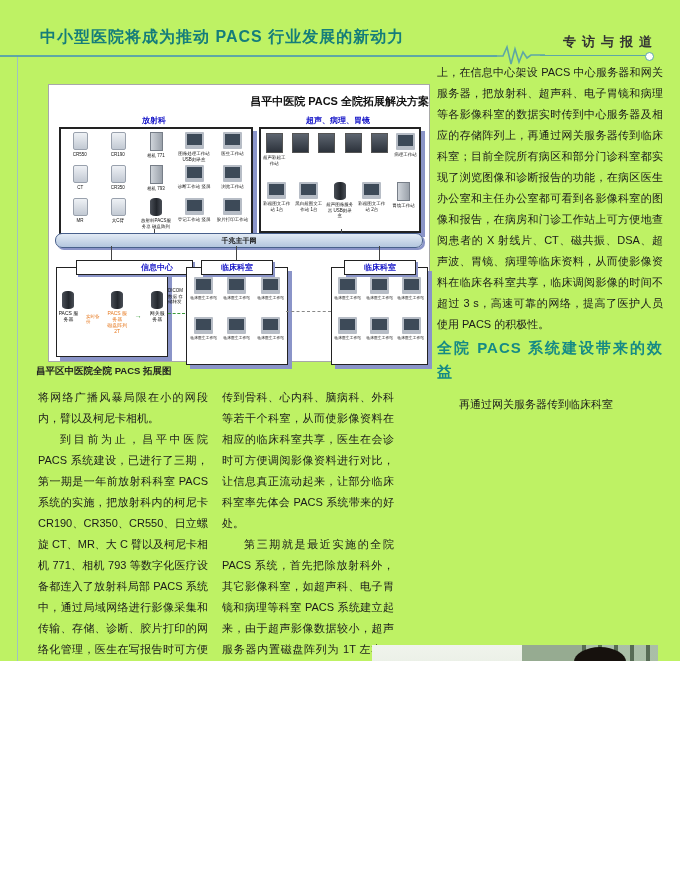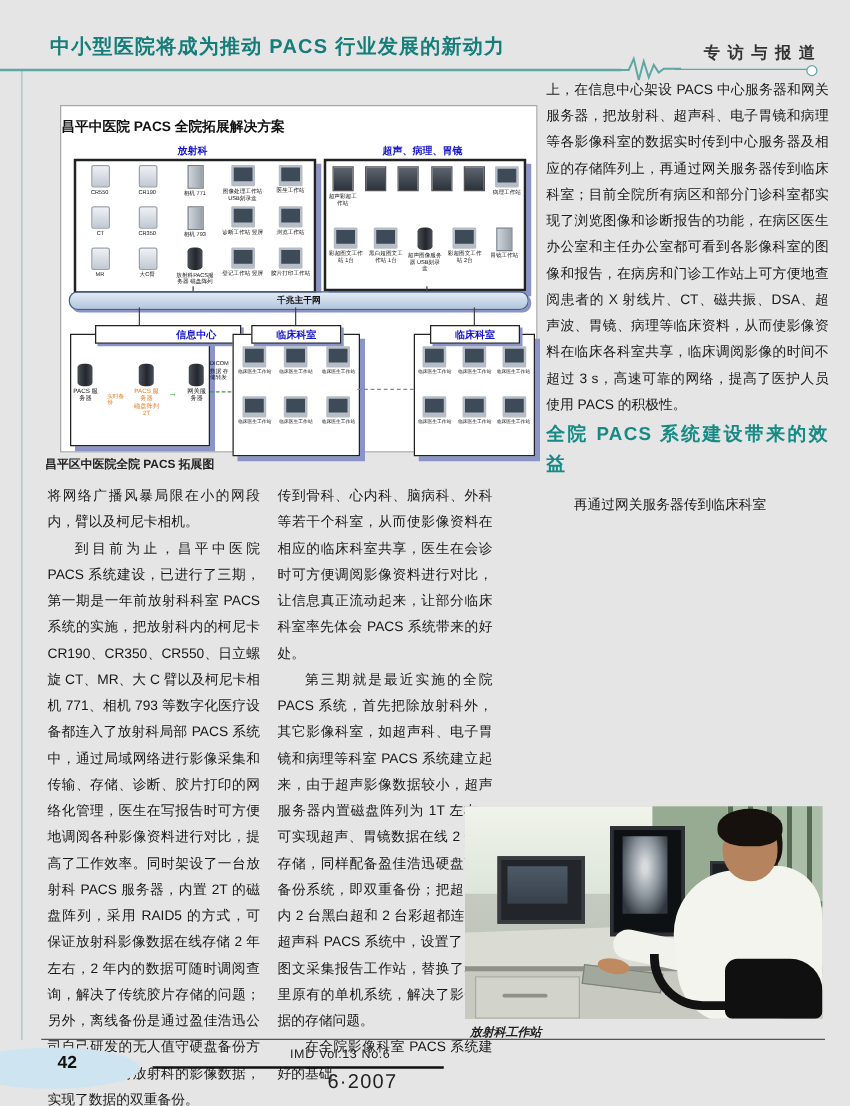--- a/index.html
+++ b/index.html
@@ -1,31 +1,31 @@
 <!DOCTYPE html>
 <html><head>
 <meta charset="utf-8">
 <style>
   html,body{margin:0;padding:0;background:#fff;}
-  .page{position:relative;width:680px;height:885px;background:#e5e5e5;overflow:hidden;
+  .page{position:relative;width:680px;height:661px;background:#bef264;overflow:hidden;
         font-family:"Liberation Sans","DejaVu Sans",sans-serif;color:#1a1a1a;}
   
   .art-title{position:absolute;left:40px;top:27px;font-size:16px;font-weight:bold;
              color:#157d7a;letter-spacing:1px;}
   .left-rule{position:absolute;left:17px;top:56px;width:1px;height:776px;background:#9fc2c1;}
   .head-rule{position:absolute;left:0;top:55px;width:497px;height:2px;background:#5ea7a5;}
   .head-rule2{position:absolute;left:540px;top:55px;width:106px;height:1px;background:#5ea7a5;}
   .head-circle{position:absolute;left:645px;top:52px;width:7px;height:7px;border:1px solid #5ea7a5;
                border-radius:50%;background:#fff;}
   .squiggle{position:absolute;left:493px;top:44px;}
   .section-label{position:absolute;right:22px;top:33px;font-size:13px;font-weight:bold;color:#333;
                  letter-spacing:6px;font-family:"Liberation Serif","DejaVu Serif",serif;}
   
   .diagram{position:absolute;left:48px;top:84px;width:380px;height:276px;border:1px solid #a8a8a8;background:#fff;}
-  .dg-title{position:absolute;left:0;top:9px;width:100%;text-align:left;font-size:11px;font-weight:bold;color:#111;}
+  .dg-title{position:absolute;left:0;top:9px;width:100%;text-align:right;font-size:11px;font-weight:bold;color:#111;}
   .dept-label{position:absolute;font-size:8px;font-weight:bold;color:#1515c8;text-align:center;}
   .dept-box{position:absolute;border:2px solid #222;background:#fff;box-shadow:4px 4px 0 #8a94c8;}
   .grid5{display:grid;grid-template-columns:repeat(5,1fr);grid-auto-rows:33px;padding-top:2px;}
   .grid6{display:grid;grid-template-columns:repeat(6,1fr);grid-auto-rows:49px;padding-top:3px;}
   .grid5r2{display:grid;grid-template-columns:repeat(5,1fr);grid-auto-rows:49px;}
   .dev{display:flex;flex-direction:column;align-items:center;justify-content:flex-start;overflow:hidden;}
   .dlb{font-size:5px;line-height:6px;text-align:center;color:#111;transform:scale(.9);}
   .ic{display:block;margin:1px auto 1px;}
   .ic.eq{width:13px;height:16px;background:linear-gradient(180deg,#eef1f5,#c2c9d3);border:1px solid #99a1ad;border-radius:2px;}
   .ic.srv{width:11px;height:17px;background:linear-gradient(90deg,#cfd4da,#9aa1aa);border:1px solid #777e88;}

